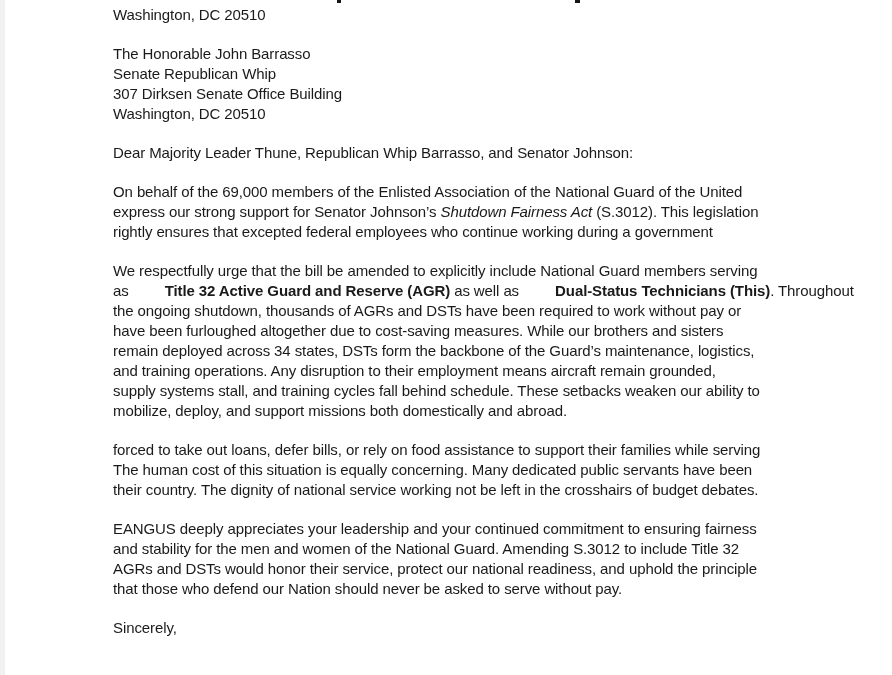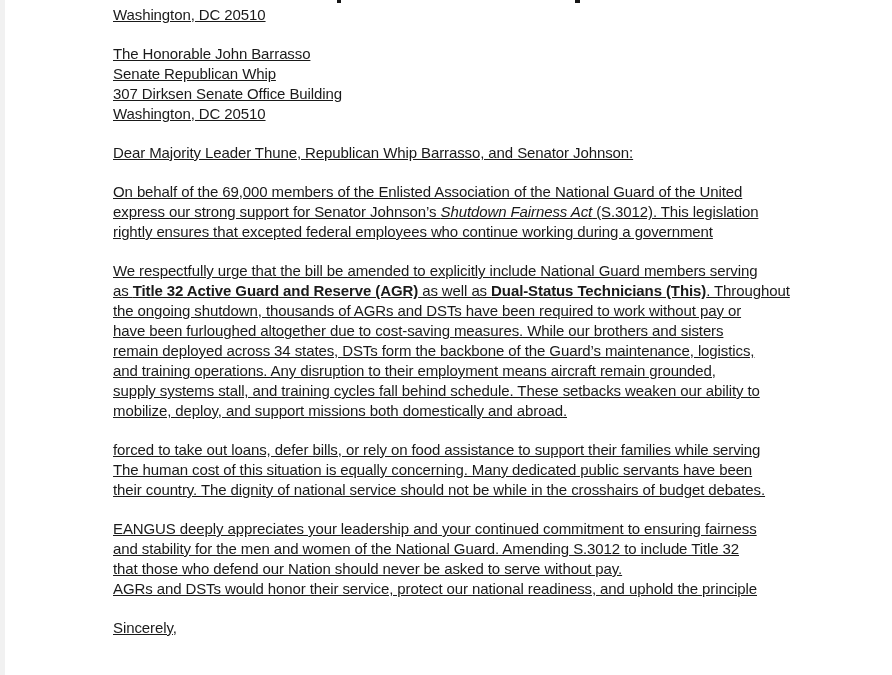--- a/index.html
+++ b/index.html
@@ -28,22 +28,22 @@
     left: 113px;
     top: 5px;
     width: 770px;
     color: #1a1a1a;
     font-size: 15px;
     line-height: 20px;
     letter-spacing: -0.1px;
   }
   .para { margin: 0 0 19px 0; }
   .para:last-child { margin-bottom: 0; }
-  .line { white-space: nowrap; text-decoration: underline; }
-  .run-b { font-weight: bold; }
+  .line { white-space: nowrap; }
+  .run-b { font-weight: bold; margin-left: 32px; }
   .run-i { font-style: italic; }
 </style>
 </head>
 <body>
 
 <div class="canvas-edge"></div>
 
 <div class="clip-fragment frag-1"></div>
 <div class="clip-fragment frag-2"></div>
 
@@ -71,24 +71,24 @@
       <div class="line"><span>the ongoing shutdown, thousands of AGRs and DSTs have been required to work without pay or</span></div>
       <div class="line"><span>have been furloughed altogether due to cost-saving measures. While our brothers and sisters</span></div>
       <div class="line"><span>remain deployed across 34 states, DSTs form the backbone of the Guard’s maintenance, logistics,</span></div>
       <div class="line"><span>and training operations. Any disruption to their employment means aircraft remain grounded,</span></div>
       <div class="line"><span>supply systems stall, and training cycles fall behind schedule. These setbacks weaken our ability to</span></div>
       <div class="line"><span>mobilize, deploy, and support missions both domestically and abroad.</span></div>
     </div>
     <div class="para">
       <div class="line"><span>forced to take out loans, defer bills, or rely on food assistance to support their families while serving</span></div>
       <div class="line"><span>The human cost of this situation is equally concerning. Many dedicated public servants have been</span></div>
-      <div class="line"><span>their country. The dignity of national service should not be while in the crosshairs of budget debates.</span></div>
+      <div class="line"><span>their country. The dignity of national service working not be left in the crosshairs of budget debates.</span></div>
     </div>
     <div class="para">
       <div class="line"><span>EANGUS deeply appreciates your leadership and your continued commitment to ensuring fairness</span></div>
       <div class="line"><span>and stability for the men and women of the National Guard. Amending S.3012 to include Title 32</span></div>
+      <div class="line"><span>AGRs and DSTs would honor their service, protect our national readiness, and uphold the principle</span></div>
       <div class="line"><span>that those who defend our Nation should never be asked to serve without pay.</span></div>
-      <div class="line"><span>AGRs and DSTs would honor their service, protect our national readiness, and uphold the principle</span></div>
     </div>
     <div class="para">
       <div class="line"><span>Sincerely,</span></div>
     </div>
   </div>
 
 </body></html>

